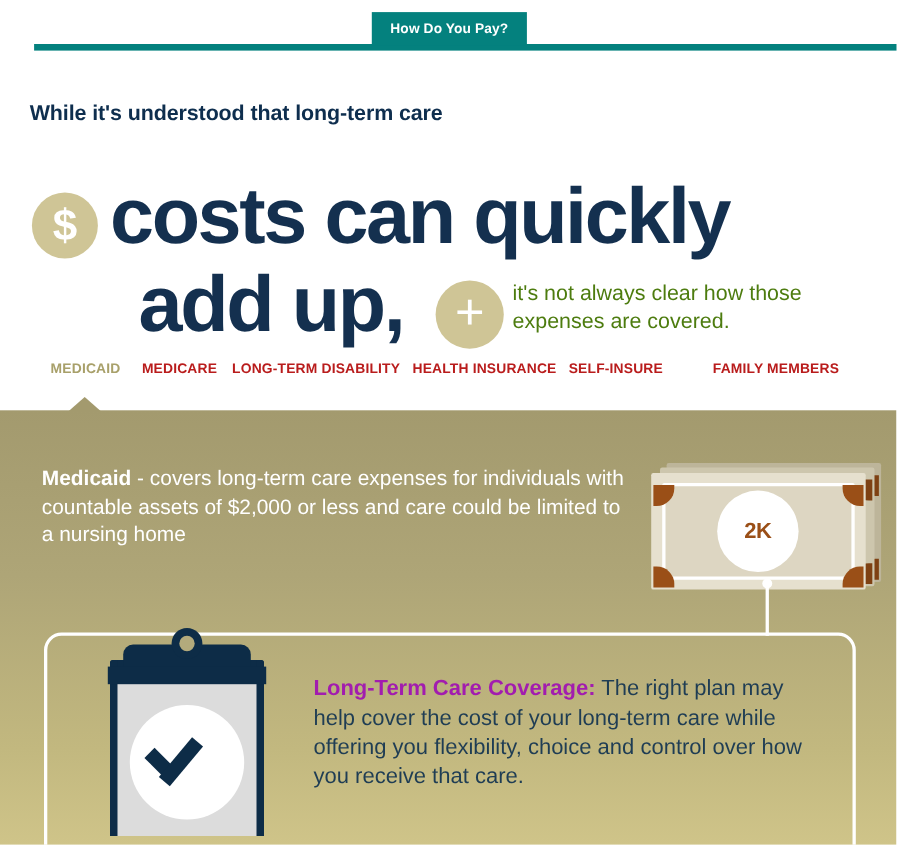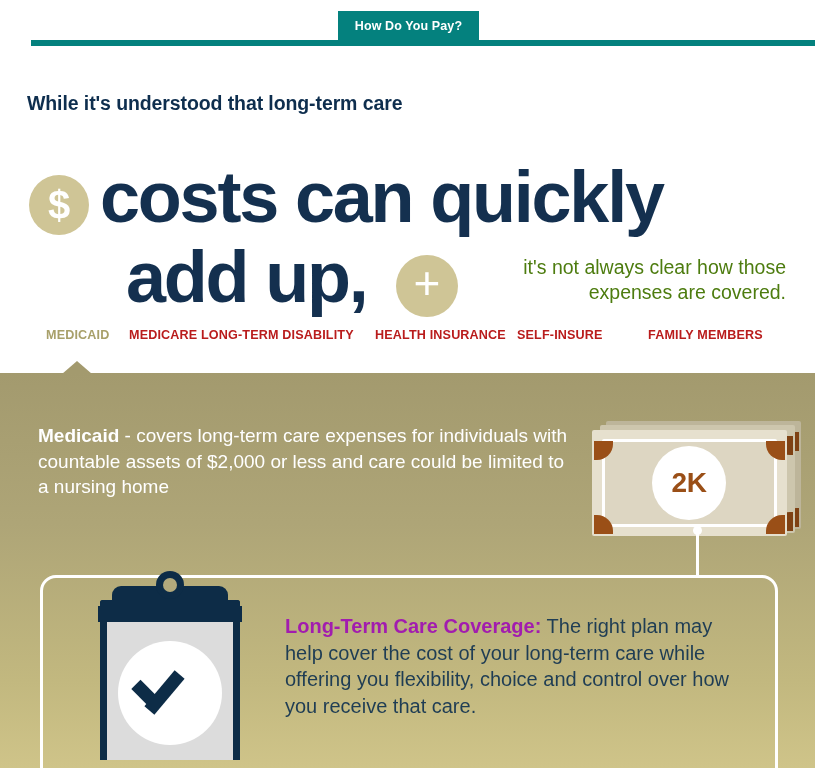--- a/index.html
+++ b/index.html
@@ -16,21 +16,21 @@
   .top-rule{ position:absolute; left:0; top:40px; width:815px; height:6px; background:#04817e; }
   .top-tab{
     position:absolute; left:307px; top:11px; width:141px; height:30px;
     background:#04817e; color:#ffffff;
     font-size:12.5px; font-weight:bold; letter-spacing:.1px;
     display:flex; align-items:center; justify-content:center;
     cursor:pointer;
   }
 
   
-  .hero{ position:absolute; left:0; top:46px; width:673px; height:280px;text-align:right; }
+  .hero{ position:absolute; left:0; top:46px; width:673px; height:280px; }
   .kicker{
     position:absolute; left:27px; top:46px;
     font-size:19.5px; font-weight:bold; color:#0e2e4e; letter-spacing:-.1px;
   }
   .badge{
     position:absolute; border-radius:50%;
     background:#cfc596;
     display:flex; align-items:center; justify-content:center;
     color:#ffffff; font-weight:bold;
   }
@@ -94,21 +94,21 @@
   .corner{ position:absolute; width:19px; height:19px; background:#9a4f17; }
   .corner.tl{ left:2px;  top:11px;  border-radius:0 0 16px 0; }
   .corner.tr{ right:2px; top:11px;  border-radius:0 0 0 16px; }
   .corner.bl{ left:2px;  bottom:2px;border-radius:0 16px 0 0; }
   .corner.br{ right:2px; bottom:2px;border-radius:16px 0 0 0; }
   .corner.shadow{ background:#7e4113; }
   .note-circle{
     position:absolute; left:60px; top:16px; width:74px; height:74px;
     border-radius:50%; background:#ffffff;
     display:flex; align-items:center; justify-content:center;
-    color:#9a4f17; font-size:28px; font-weight:bold; letter-spacing:-.5px;
+    color:#9a4f17; font-size:20px; font-weight:bold; letter-spacing:-.5px;
   }
 
   
   .conn-dot{
     position:absolute; left:693px; top:526px; width:9px; height:9px;
     border-radius:50%; background:#ffffff;
   }
   .conn-line{
     position:absolute; left:696px; top:530px; width:3px; height:48px;
     background:#ffffff;
@@ -183,21 +183,21 @@
     <div class="badge badge-plus">
       <span class="glyph">+</span>
     </div>
 
     <div class="subnote">it's not always clear how those expenses are covered.</div>
   </div>
 
   <div class="navtabs">
     <div class="navtab active" style="left:46px;">MEDICAID</div>
     <div class="navtab" style="left:129px;">MEDICARE</div>
-    <div class="navtab" style="left:201px;">LONG-TERM DISABILITY</div>
+    <div class="navtab" style="left:211px;">LONG-TERM DISABILITY</div>
     <div class="navtab" style="left:375px;">HEALTH INSURANCE</div>
     <div class="navtab" style="left:517px;">SELF-INSURE</div>
     <div class="navtab" style="left:616px;margin-left:32px;">FAMILY MEMBERS</div>
   </div>
 
   <div class="pointer"></div>
 
   <div class="panel">
 
     <div class="panel-copy">

